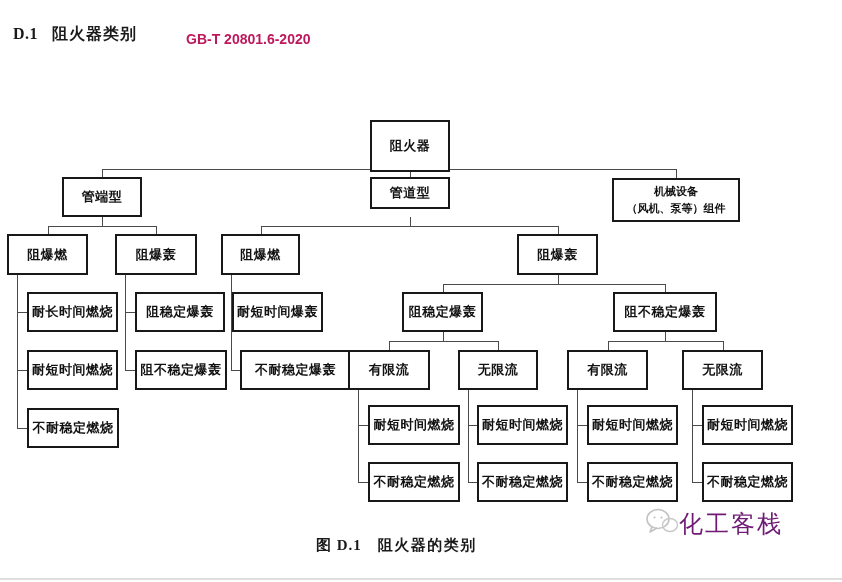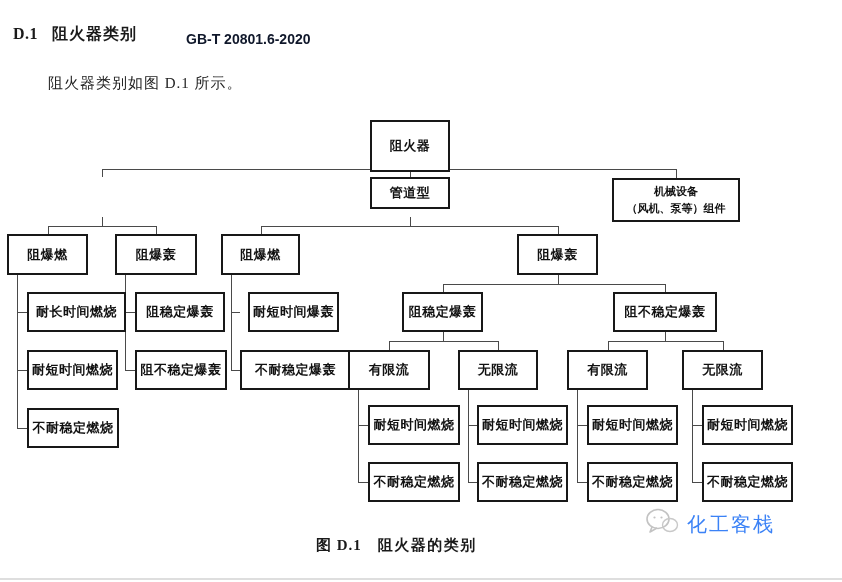--- a/index.html
+++ b/index.html
@@ -6,96 +6,98 @@
   .page{
     position:relative;width:842px;height:582px;background:#ffffff;overflow:hidden;
     font-family:"Liberation Serif","DejaVu Serif",serif;color:#1a1a1a;
   }
   
   .heading{position:absolute;left:13px;top:24px;font-size:16px;font-weight:bold;white-space:nowrap;}
   .heading .num{margin-right:14px;letter-spacing:0.5px;margin-top:36px;}
   .heading .txt{letter-spacing:1px;}
   .standard-ref{
     position:absolute;left:186px;top:31px;font-size:14px;font-weight:600;
-    font-family:"Liberation Sans","DejaVu Sans",sans-serif;color:#0f172a;white-space:nowrap;
+    font-family:"Liberation Sans","DejaVu Sans",sans-serif;color:#be185d;white-space:nowrap;
   }
   .intro{position:absolute;left:48px;top:74px;font-size:15px;letter-spacing:1px;white-space:nowrap;color:#222;}
   
   .diagram{position:absolute;left:0;top:0;width:842px;height:582px;}
   .node{
     position:absolute;box-sizing:border-box;background:#ffffff;border:2px solid #181818;
     display:flex;flex-direction:column;align-items:center;justify-content:center;
     font-size:13px;font-weight:bold;letter-spacing:0.5px;white-space:nowrap;z-index:2;color:#111;
   }
   .node.two-line{font-size:11px;letter-spacing:0;line-height:1.55;}
   .cline{position:absolute;background:#4a4a4a;z-index:1;}
   
   .caption{position:absolute;left:316px;top:536px;font-size:15px;font-weight:bold;white-space:nowrap;}
   .caption .num{margin-right:16px;letter-spacing:1px;}
   .caption .txt{letter-spacing:1.5px;}
   
   .watermark{position:absolute;left:645px;top:508px;display:flex;align-items:center;z-index:3;}
   .watermark .wm-text{
-    font-size:20px;color:#3b82f6;letter-spacing:2px;margin-left:8px;
+    font-size:24px;color:#701a75;letter-spacing:2px;margin-left:0;
     font-family:"Liberation Serif","DejaVu Serif",serif;white-space:nowrap;
   }
   .bottom-divider{position:absolute;left:0;top:578px;width:842px;height:2px;background:#dedede;}
 </style>
 </head>
 <body>
 
 <div class="page">
 
   <div class="heading">
     <span class="num">D.1</span><span class="txt">阻火器类别</span>
   </div>
 
   <div class="standard-ref">GB-T 20801.6-2020</div>
 
-  <div class="intro">阻火器类别如图 D.1 所示。</div>
 
   <div class="diagram">
       <div class="node" style="left: 370px; top: 120px; width: 80px; height: 52px;">
         <span>阻火器</span>
       </div>
+      <div class="node" style="left: 62px; top: 177px; width: 80px; height: 40px;">
+        <span>管端型</span>
+      </div>
       <div class="node" style="left: 370px; top: 177px; width: 80px; height: 32px;">
         <span>管道型</span>
       </div>
       <div class="node two-line" style="left: 612px; top: 178px; width: 128px; height: 44px;">
         <span>机械设备</span>
         <span>（风机、泵等）组件</span>
       </div>
       <div class="node" style="left: 7px; top: 234px; width: 81px; height: 41px;">
         <span>阻爆燃</span>
       </div>
       <div class="node" style="left: 115px; top: 234px; width: 82px; height: 41px;">
         <span>阻爆轰</span>
       </div>
       <div class="node" style="left: 221px; top: 234px; width: 79px; height: 41px;">
         <span>阻爆燃</span>
       </div>
       <div class="node" style="left: 517px; top: 234px; width: 81px; height: 41px;">
         <span>阻爆轰</span>
       </div>
-      <div class="node" style="left: 27px; top: 292px; width: 99px; height: 40px;">
+      <div class="node" style="left: 27px; top: 292px; width: 91px; height: 40px;">
         <span>耐长时间燃烧</span>
       </div>
       <div class="node" style="left: 27px; top: 350px; width: 91px; height: 40px;">
         <span>耐短时间燃烧</span>
       </div>
       <div class="node" style="left: 27px; top: 408px; width: 92px; height: 40px;">
         <span>不耐稳定燃烧</span>
       </div>
       <div class="node" style="left: 135px; top: 292px; width: 90px; height: 40px;">
         <span>阻稳定爆轰</span>
       </div>
       <div class="node" style="left: 135px; top: 350px; width: 92px; height: 40px;">
         <span>阻不稳定爆轰</span>
       </div>
-      <div class="node" style="left: 248px; top: 292px; width: 91px; height: 40px;">
+      <div class="node" style="left: 232px; top: 292px; width: 91px; height: 40px;">
         <span>耐短时间爆轰</span>
       </div>
       <div class="node" style="left: 240px; top: 350px; width: 111px; height: 40px;">
         <span>不耐稳定爆轰</span>
       </div>
       <div class="node" style="left: 402px; top: 292px; width: 81px; height: 40px;">
         <span>阻稳定爆轰</span>
       </div>
       <div class="node" style="left: 613px; top: 292px; width: 104px; height: 40px;">
         <span>阻不稳定爆轰</span>

